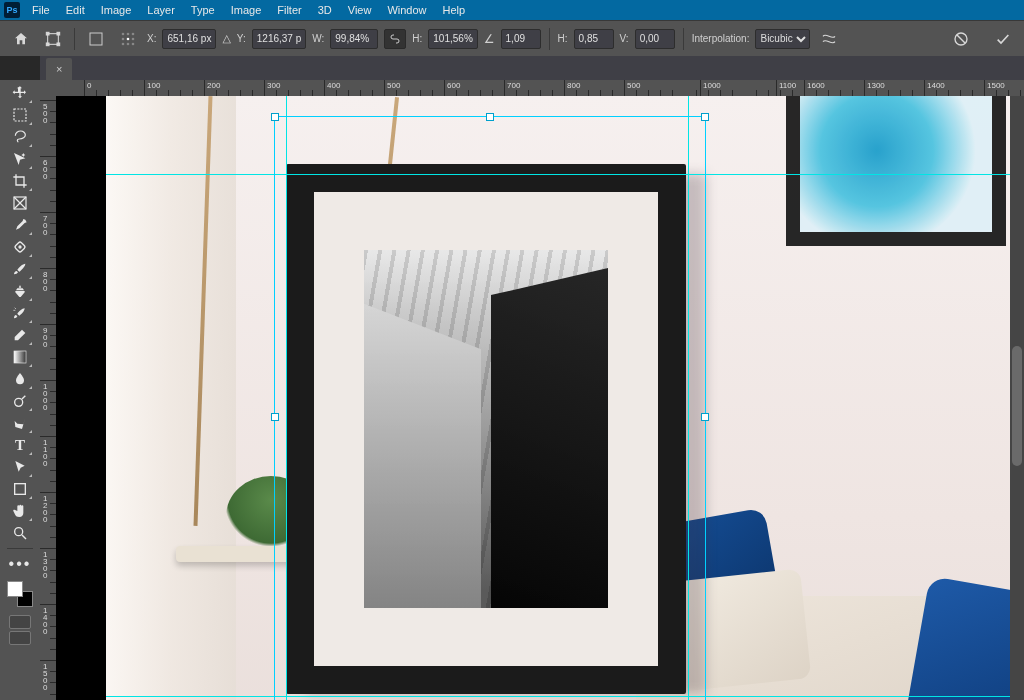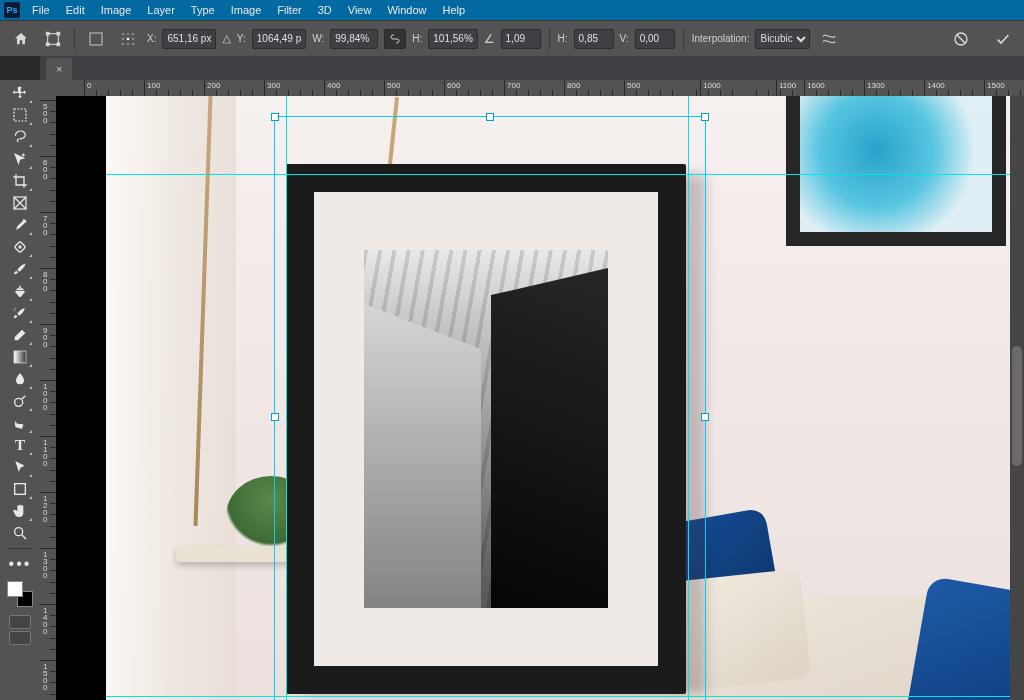--- a/index.html
+++ b/index.html
@@ -198,21 +198,21 @@
         <circle cx="12" cy="12" r="1.3"></circle>
       </svg>
   </div>
 
   <span class="opt-label">X:</span>
   <div class="opt-val">651,16 px</div>
 
   <span style="font-size:11px;">△</span>
 
   <span class="opt-label">Y:</span>
-  <div class="opt-val">1064,49 p</div>
+  <div class="opt-val">1216,37 p</div>
 
   <span class="opt-label">W:</span>
   <div class="opt-val">99,84%</div>
 
   <div class="opt-check">
     <svg width="12" height="12" viewBox="0 0 24 24" fill="none" stroke="#ccc" stroke-width="2">
         <path d="M8 12a4 4 0 0 1 0-8h2M16 12a4 4 0 0 1 0 8h-2M8 12h8"></path>
       </svg>
   </div>
 

